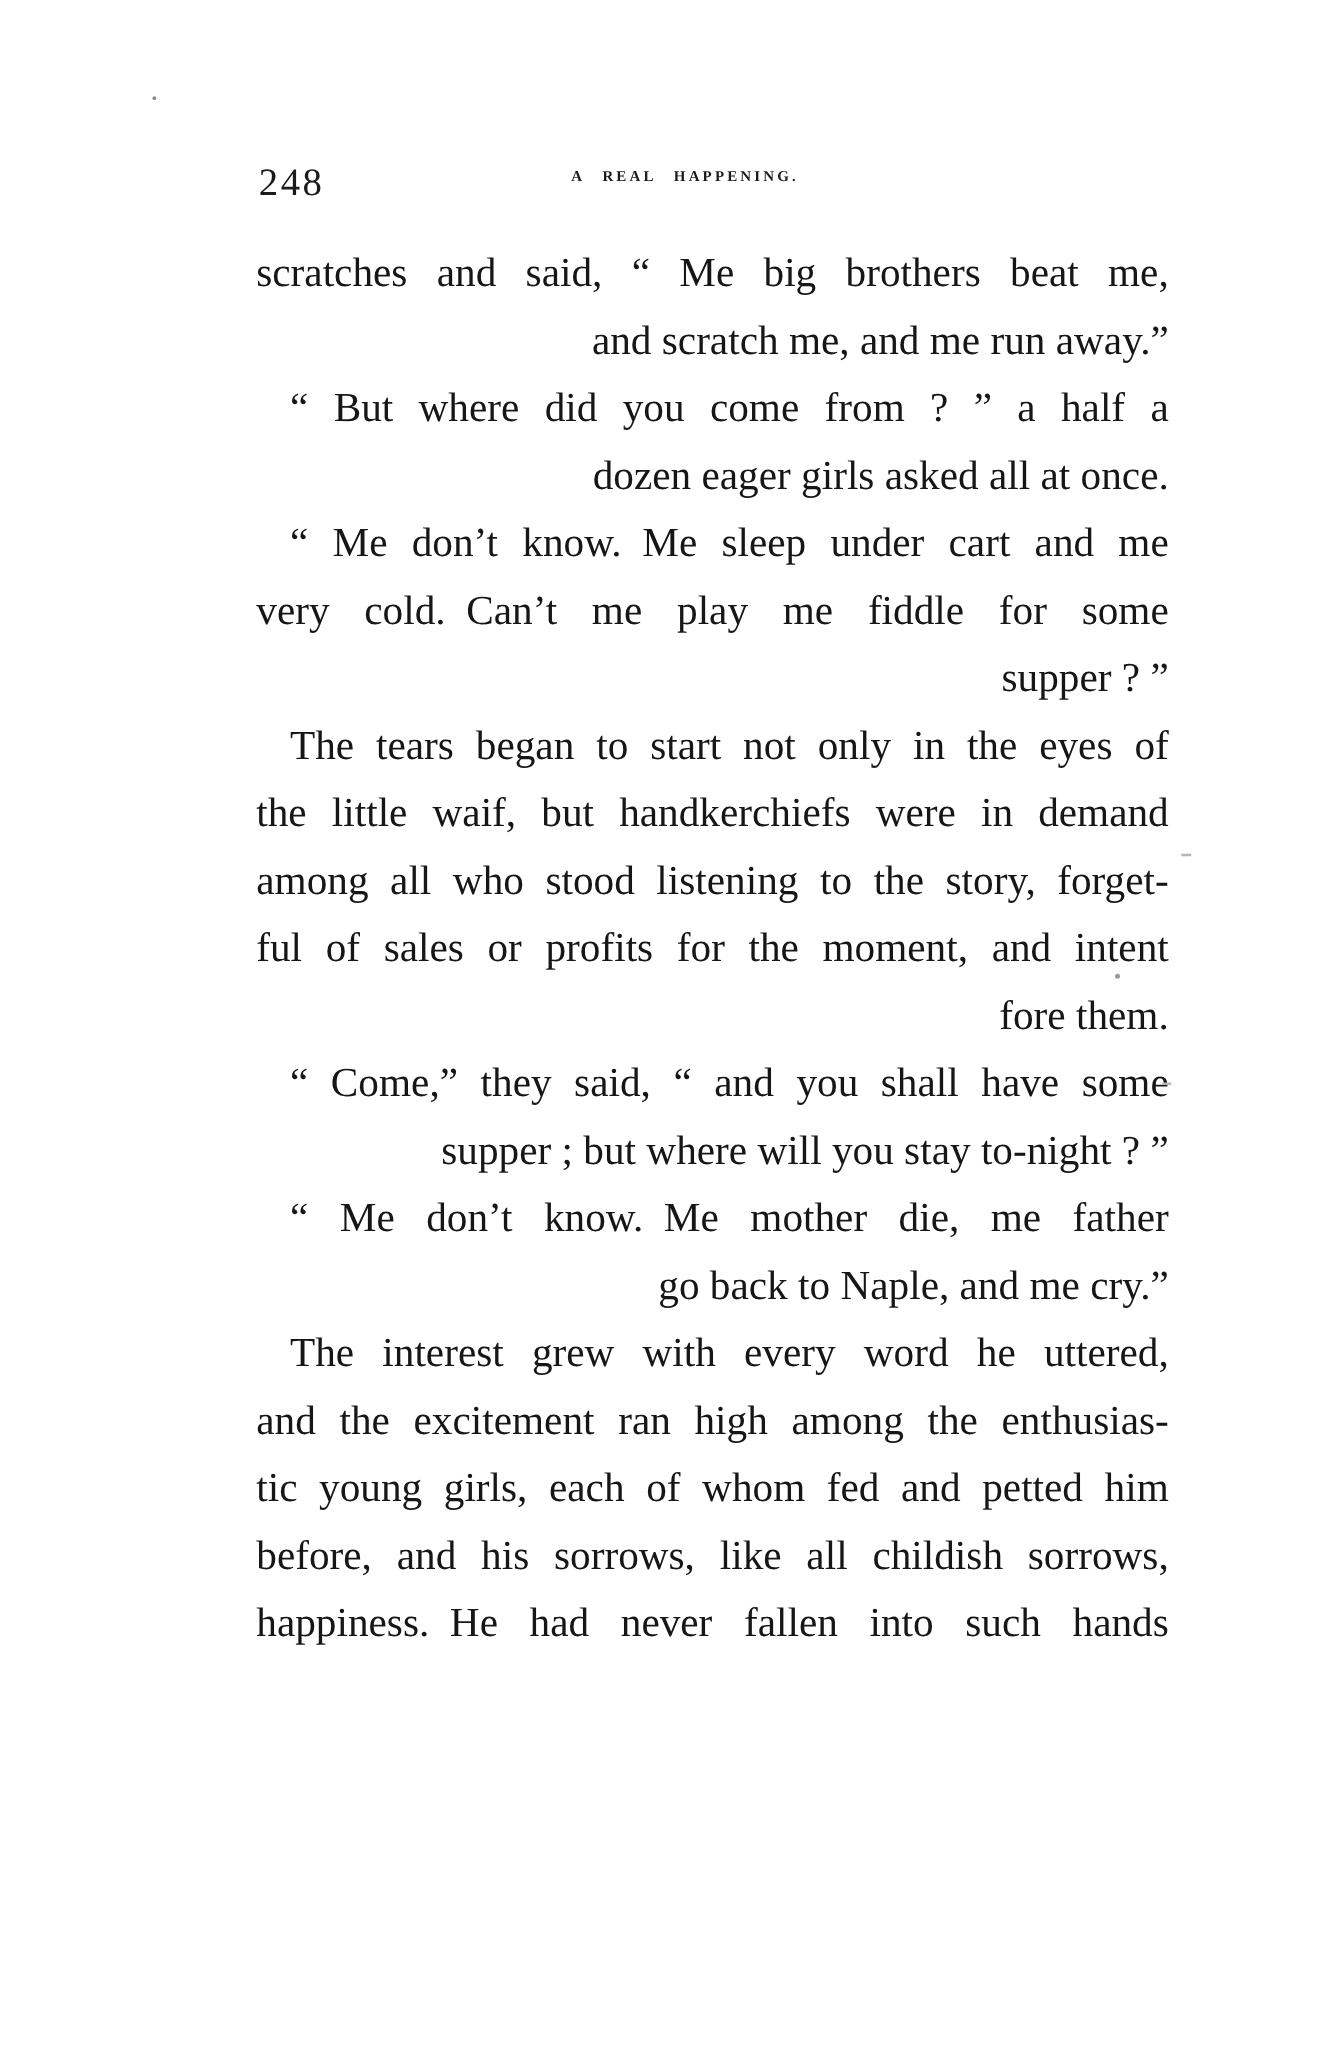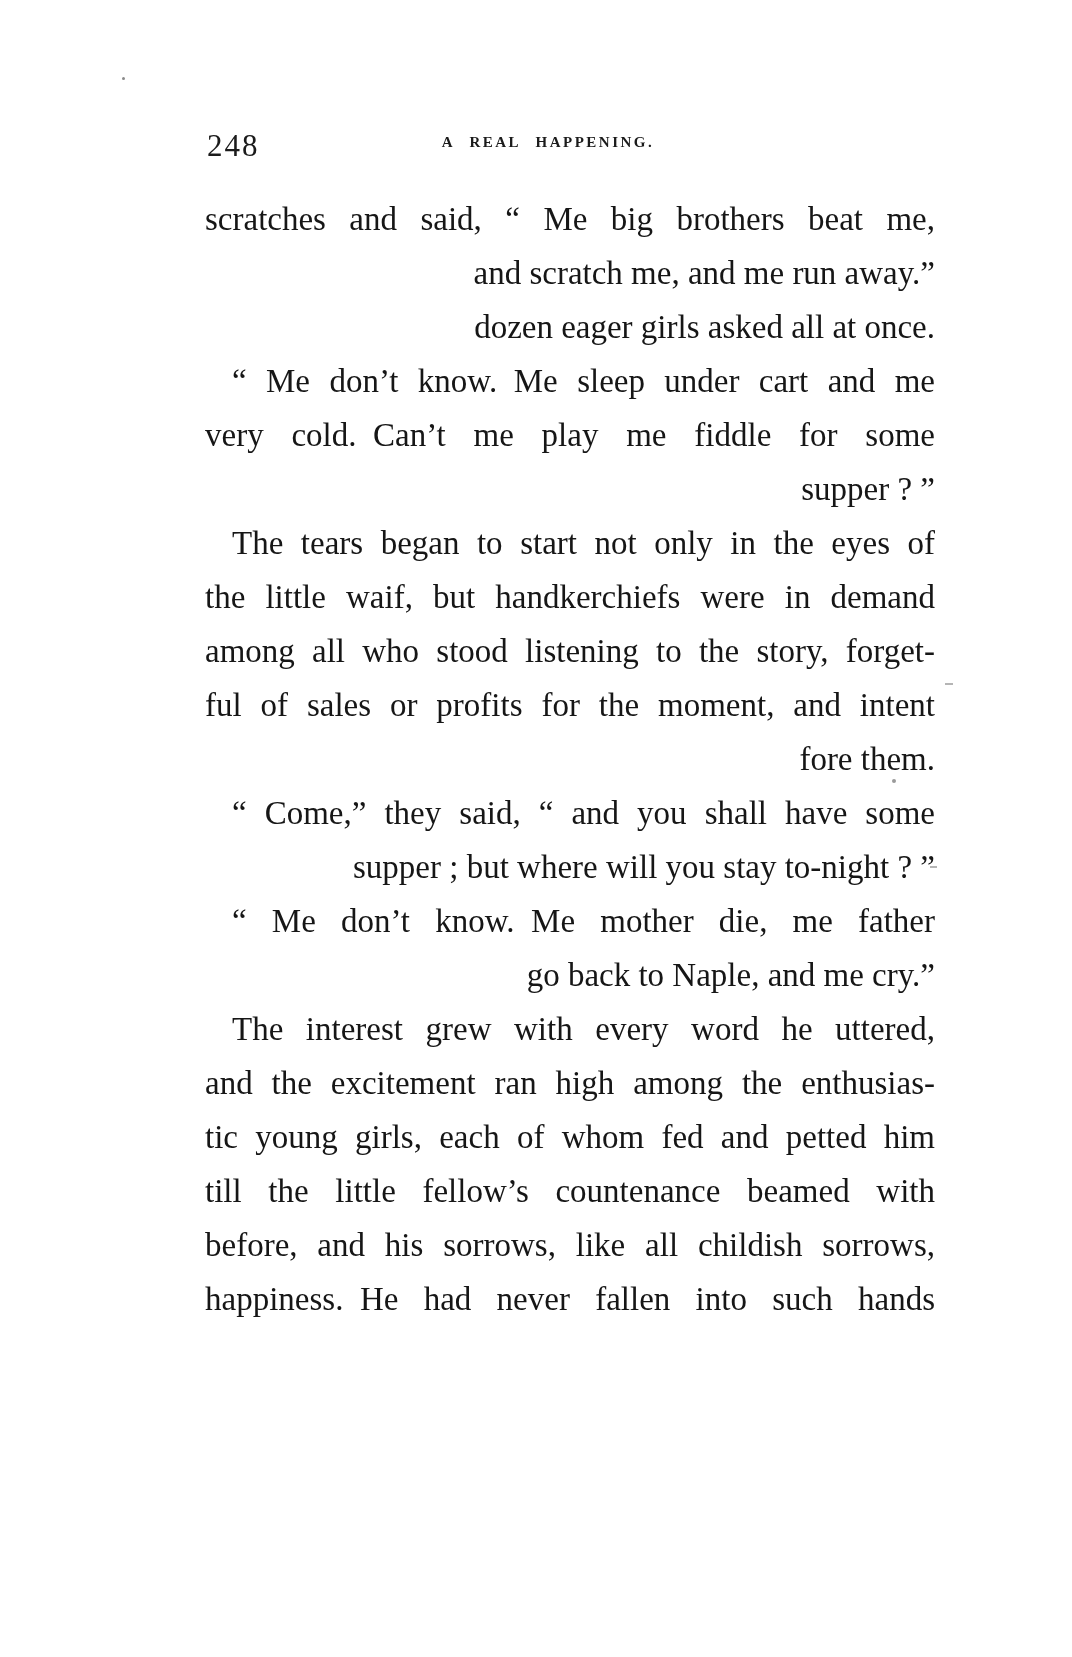--- a/index.html
+++ b/index.html
@@ -32,21 +32,21 @@
     font-size: 31px;
     letter-spacing: 2px;
     color: #1b1b1b;
   }
   .head-title {
     position: absolute;
     left: -22px;
     top: 8px;
     width: 100%;
     text-align: center;
-    font-size: 15px;
+    font-size: 12px;
     font-weight: bold;
     letter-spacing: 2.5px;
     word-spacing: 9px;
     color: #1b1b1b;
   }
   .body-text {
     position: absolute;
     left: 205px;
     top: 192px;
     width: 730px;
@@ -82,20 +82,21 @@
 
   <div class="running-head">
     <span class="page-num">248</span>
     <span class="head-title">A REAL HAPPENING.</span>
   </div>
 
   <div class="body-text">
     <div class="ln j">scratches and said, “ Me big brothers beat me,</div>
     <div class="ln">and scratch me, and me run away.”</div>
 
+    <div class="ln j ind">“ But where did you come from ? ” a half a</div>
     <div class="ln">dozen eager girls asked all at once.</div>
 
     <div class="ln j ind">“ Me don’t know. Me sleep under cart and me</div>
     <div class="ln j">very cold. Can’t me play me fiddle for some</div>
     <div class="ln">supper ? ”</div>
 
     <div class="ln j ind">The tears began to start not only in the eyes of</div>
     <div class="ln j">the little waif, but handkerchiefs were in demand</div>
     <div class="ln j">among all who stood listening to the story, forget-</div>
     <div class="ln j">ful of sales or profits for the moment, and intent</div>
@@ -103,21 +104,20 @@
 
     <div class="ln j ind">“ Come,” they said, “ and you shall have some</div>
     <div class="ln">supper ; but where will you stay to-night ? ”</div>
 
     <div class="ln j ind">“ Me don’t know. Me mother die, me father</div>
     <div class="ln">go back to Naple, and me cry.”</div>
 
     <div class="ln j ind">The interest grew with every word he uttered,</div>
     <div class="ln j">and the excitement ran high among the enthusias-</div>
     <div class="ln j">tic young girls, each of whom fed and petted him</div>
-    <div class="ln j">till the little fellow’s countenance beamed with</div>
     <div class="ln j">before, and his sorrows, like all childish sorrows,</div>
     <div class="ln j">happiness. He had never fallen into such hands</div>
   </div>
 
   <div class="speck" style="left:122px; top:77px;  width:3px; height:3px;"></div>
   <div class="speck dash" style="left:945px; top:683px; width:8px; height:2px;"></div>
   <div class="speck" style="left:892px; top:779px; width:4px; height:4px; background:#9a9a9a;"></div>
   <div class="speck dash" style="left:930px; top:866px; width:7px; height:2px;"></div>
 </div>
 

